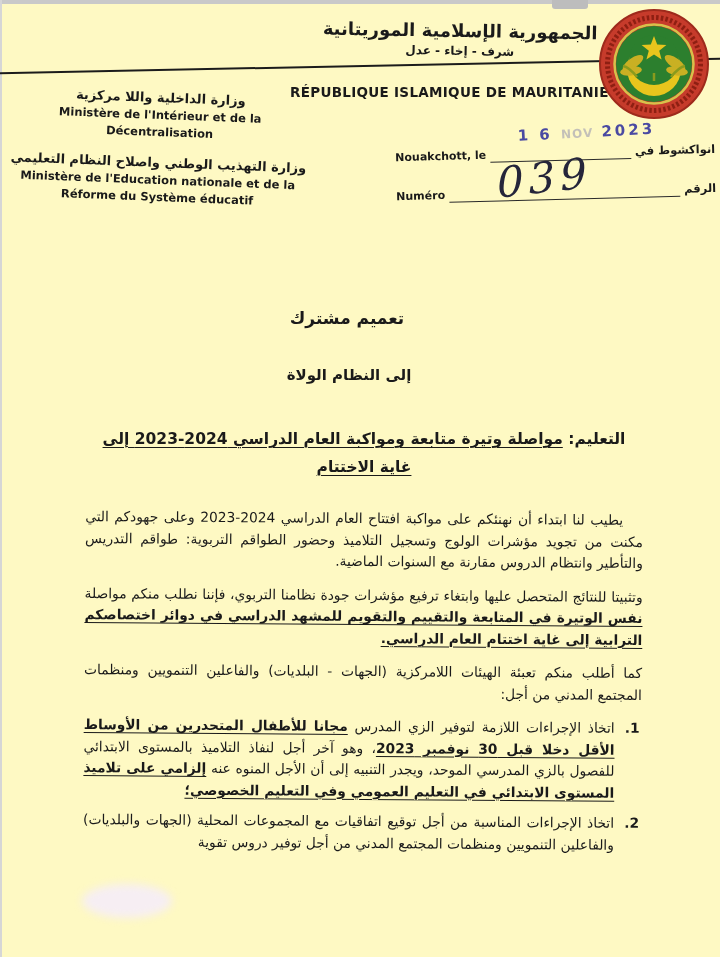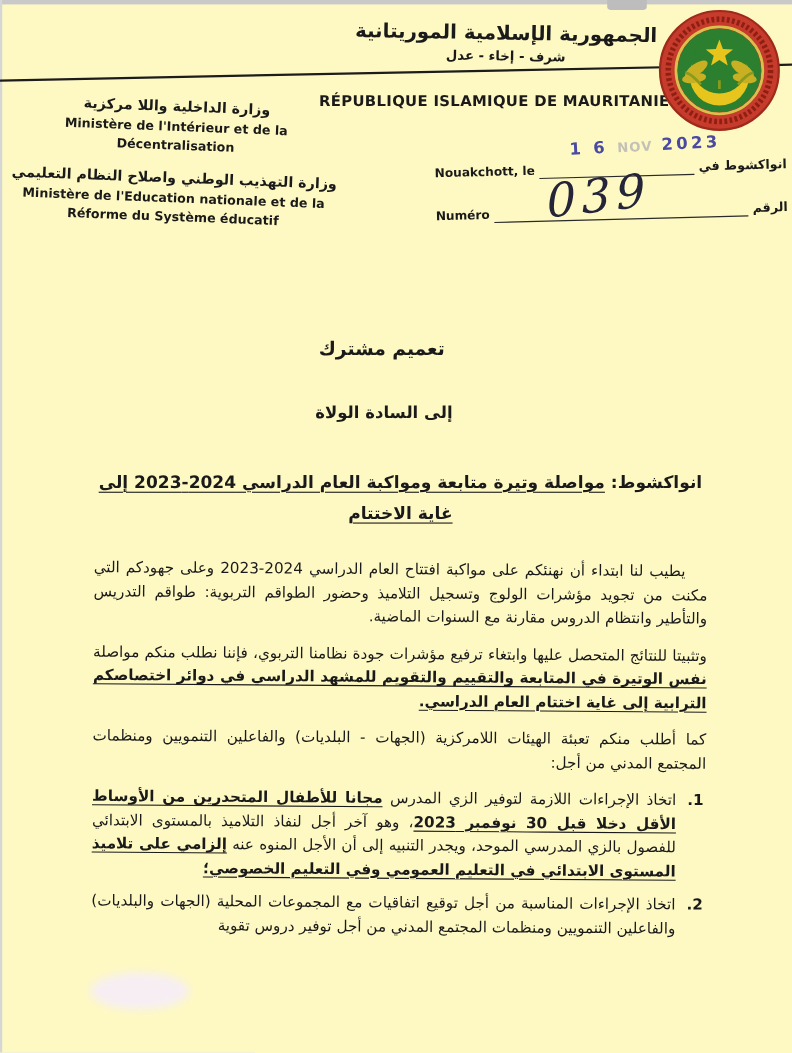--- a/index.html
+++ b/index.html
@@ -117,23 +117,23 @@
       <span class="lbl-fr">Numéro</span>
       <span class="line">
         <span class="hand-number">039</span>
       </span>
       <span class="lbl-ar">الرقم</span>
     </div>
   </div>
 
   <div class="doc-title">تعميم مشترك</div>
 
-  <div class="addressee">إلى السادة الولاة</div>
+  <div class="addressee">إلى النظام الولاة</div>
 
-  <div class="subject"><span class="seg-b">انواكشوط: </span><span class="seg-b seg-u">مواصلة وتيرة متابعة ومواكبة العام الدراسي 2024-2023 إلى غاية الاختتام</span></div>
+  <div class="subject"><span class="seg-b">التعليم: </span><span class="seg-b seg-u">مواصلة وتيرة متابعة ومواكبة العام الدراسي 2024-2023 إلى غاية الاختتام</span></div>
 
   <div class="body-text">
     <p class="p-indent"><span>يطيب لنا ابتداء أن نهنئكم على مواكبة افتتاح العام الدراسي 2024-2023 وعلى جهودكم التي مكنت من تجويد مؤشرات الولوج وتسجيل التلاميذ وحضور الطواقم التربوية: طواقم التدريس والتأطير وانتظام الدروس مقارنة مع السنوات الماضية.</span></p>
     <p><span>وتثبيتا للنتائج المتحصل عليها وابتغاء ترفيع مؤشرات جودة نظامنا التربوي، فإننا نطلب منكم مواصلة </span><span class="seg-b seg-u">نفس الوتيرة في المتابعة والتقييم والتقويم للمشهد الدراسي في دوائر اختصاصكم الترابية إلى غاية اختتام العام الدراسي.</span></p>
     <p><span>كما أطلب منكم تعبئة الهيئات اللامركزية (الجهات - البلديات) والفاعلين التنمويين ومنظمات المجتمع المدني من أجل:</span></p>
     <div class="num-list">
       <div class="num-item">
         <span class="num">1.</span>
         <span><span>اتخاذ الإجراءات اللازمة لتوفير الزي المدرس </span><span class="seg-b seg-u">مجانا للأطفال المتحدرين من الأوساط الأقل دخلا قبل 30 نوفمبر 2023</span><span>، وهو آخر أجل لنفاذ التلاميذ بالمستوى الابتدائي للفصول بالزي المدرسي الموحد، ويجدر التنبيه إلى أن الأجل المنوه عنه </span><span class="seg-b seg-u">إلزامي على تلاميذ المستوى الابتدائي في التعليم العمومي وفي التعليم الخصوصي؛</span></span>
       </div>

